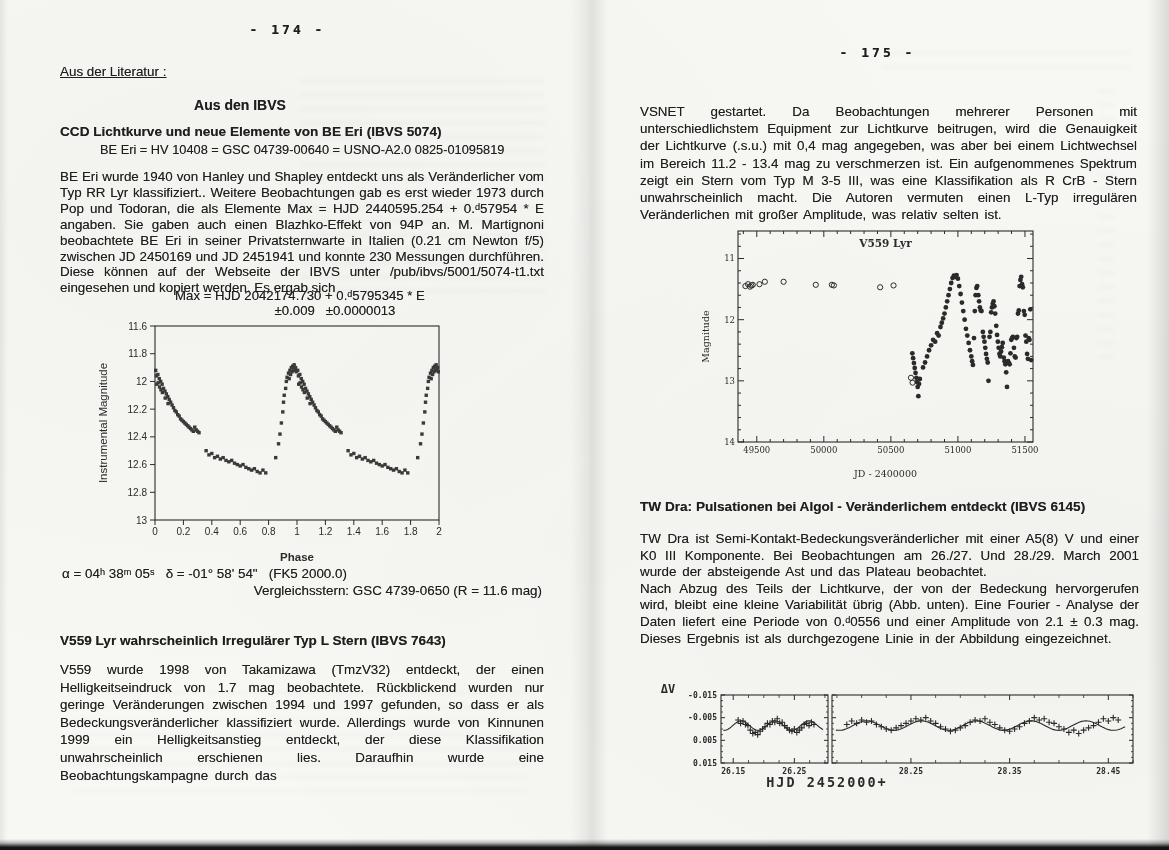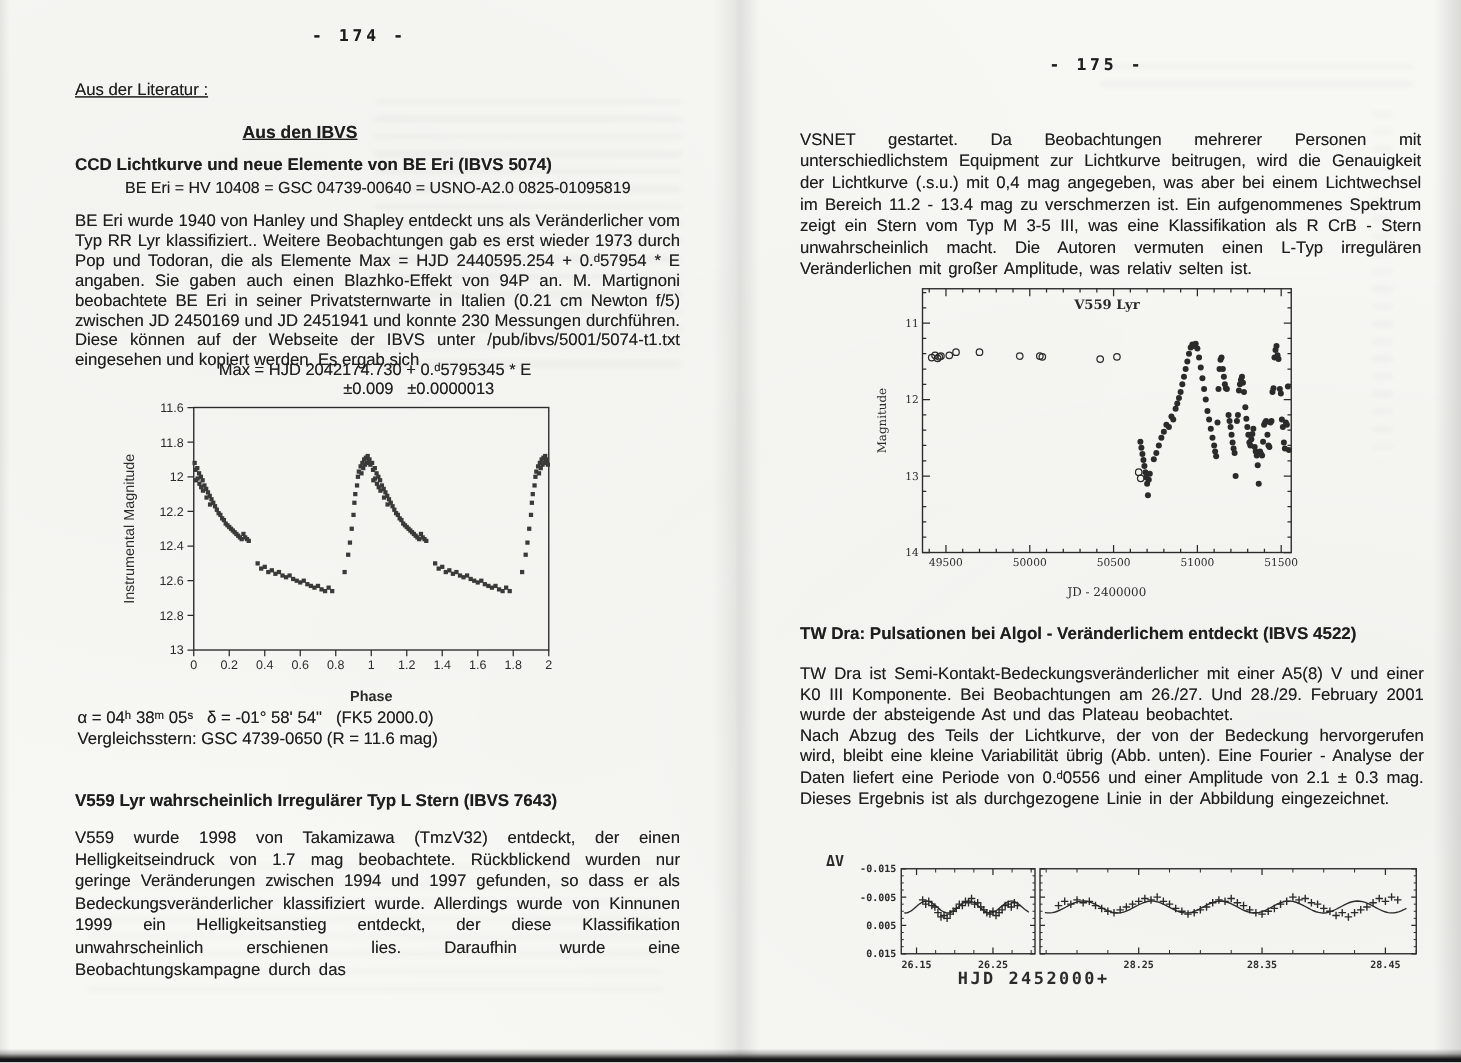--- a/index.html
+++ b/index.html
@@ -6,21 +6,21 @@
   #canvas{position:relative;width:1169px;height:850px;overflow:hidden;
     background:
       radial-gradient(ellipse at 18% 25%, rgba(0,0,0,0.02), transparent 55%),
       radial-gradient(ellipse at 85% 70%, rgba(0,0,0,0.025), transparent 60%),
       #f7f7f4;
     font-family:"Liberation Sans",sans-serif;color:#1e1e1e;padding-left:36px;}
   .abs{position:absolute;}
   .txt{font-size:13.4px;line-height:16.4px;text-align:justify;
        text-shadow:0 0 0.5px rgba(25,25,25,0.55);}
   .ctr{text-align:center;}
-  .underln{text-decoration:underline;}
+  .underln{}
   .pageno{font-family:"DejaVu Sans Mono",monospace;font-weight:bold;
           font-size:13px;letter-spacing:3px;text-shadow:0 0 0.5px rgba(25,25,25,0.6);}
   .h2{font-size:13.6px;font-weight:bold;text-shadow:0 0 0.5px rgba(25,25,25,0.55);}
   .sub{font-size:12.8px;margin-left:40px;}
   .formula{font-size:13.2px;}
   .figure{position:absolute;}
   .bleed{position:absolute;filter:blur(2px);pointer-events:none;
     background:repeating-linear-gradient(180deg, rgba(110,110,110,0.14) 0px,
       rgba(110,110,110,0.14) 2.5px, transparent 2.5px, transparent 14px);}
   .gutter{position:absolute;left:570px;top:0;width:38px;height:850px;pointer-events:none;
@@ -254,21 +254,21 @@
           <rect x="341.46000000000004" y="47.10000000000014" width="3.4" height="3.4" fill="#3a3a3a"></rect>
           <rect x="200.17000000000002" y="51.25714285714291" width="3.4" height="3.4" fill="#3a3a3a"></rect>
           <rect x="342.17" y="51.25714285714291" width="3.4" height="3.4" fill="#3a3a3a"></rect>
           <rect x="200.88000000000002" y="49.87142857142866" width="3.4" height="3.4" fill="#3a3a3a"></rect>
           <rect x="342.88" y="49.87142857142866" width="3.4" height="3.4" fill="#3a3a3a"></rect>
           <rect x="201.59" y="54.028571428571425" width="3.4" height="3.4" fill="#3a3a3a"></rect>
           <rect x="343.59000000000003" y="54.028571428571425" width="3.4" height="3.4" fill="#3a3a3a"></rect>
         </svg></div>
 
     <div class="abs txt" style="left:62px;top:566px;width:480px;text-align:left;">α = 04ʰ 38ᵐ 05ˢ&nbsp;&nbsp;&nbsp;δ = -01° 58' 54"&nbsp;&nbsp;&nbsp;(FK5 2000.0)</div>
-    <div class="abs txt" style="left:62px;top:583px;width:480px;text-align:left;">Vergleichsstern: GSC 4739-0650 (R = 11.6 mag)</div>
+    <div class="abs txt" style="left:62px;top:583px;width:480px;text-align:right;">Vergleichsstern: GSC 4739-0650 (R = 11.6 mag)</div>
 
     <div class="abs h2" style="left:60px;top:633px;width:500px;">V559 Lyr wahrscheinlich Irregulärer Typ L Stern (IBVS 7643)</div>
     <div class="abs txt" style="left:60px;top:661px;width:484px;line-height:17.6px;word-spacing:3px;">V559 wurde 1998 von Takamizawa (TmzV32) entdeckt, der einen Helligkeitseindruck von 1.7 mag beobachtete. Rückblickend wurden nur geringe Veränderungen zwischen 1994 und 1997 gefunden, so dass er als Bedeckungsveränderlicher klassifiziert wurde. Allerdings wurde von Kinnunen 1999 ein Helligkeitsanstieg entdeckt, der diese Klassifikation unwahrscheinlich erschienen lies. Daraufhin wurde eine Beobachtungskampagne durch das</div>
   </div>
 
   <div class="abs" style="left:585px;top:0;width:584px;height:850px;margin-top:23px;">
     <div class="abs pageno ctr" style="left:210px;top:22px;width:165px;">- 175 -</div>
     <div class="abs txt" style="left:55px;top:80px;width:497px;line-height:17.2px;word-spacing:2px;">VSNET gestartet. Da Beobachtungen mehrerer Personen mit unterschiedlichstem Equipment zur Lichtkurve beitrugen, wird die Genauigkeit der Lichtkurve (.s.u.) mit 0,4 mag angegeben, was aber bei einem Lichtwechsel im Bereich 11.2 - 13.4 mag zu verschmerzen ist. Ein aufgenommenes Spektrum zeigt ein Stern vom Typ M 3-5 III, was eine Klassifikation als R CrB - Stern unwahrscheinlich macht. Die Autoren vermuten einen L-Typ irregulären Veränderlichen mit großer Amplitude, was relativ selten ist.</div>
 
     <div class="figure" id="chart-v559" style="left:115px;top:194px;width:345px;height:265px;"><svg width="345" height="265" viewBox="0 0 345 265">
@@ -490,23 +490,23 @@
           <circle cx="325.4909090909091" cy="118.58260869565214" r="2.4" fill="#2b2b2b"></circle>
           <circle cx="326.29545454545456" cy="124.69855072463761" r="2.4" fill="#2b2b2b"></circle>
           <circle cx="327.1" cy="136.9304347826087" r="2.4" fill="#2b2b2b"></circle>
           <circle cx="327.9045454545455" cy="141.8231884057971" r="2.4" fill="#2b2b2b"></circle>
           <circle cx="328.7090909090909" cy="121.0289855072464" r="2.4" fill="#2b2b2b"></circle>
           <circle cx="329.51363636363635" cy="122.86376811594201" r="2.4" fill="#2b2b2b"></circle>
           <circle cx="330.3181818181818" cy="92.28405797101448" r="2.4" fill="#2b2b2b"></circle>
           <circle cx="331.1227272727273" cy="143.0463768115942" r="2.4" fill="#2b2b2b"></circle>
         </svg></div>
 
-    <div class="abs h2" style="left:55px;top:476px;width:510px;">TW Dra: Pulsationen bei Algol - Veränderlichem entdeckt (IBVS 4522)</div>
+    <div class="abs h2" style="left:55px;top:476px;width:510px;">TW Dra: Pulsationen bei Algol - Veränderlichem entdeckt (IBVS 6145)</div>
     <div class="abs" style="left:55px;top:508px;width:499px;">
-      <div class="txt" style="line-height:16.6px;word-spacing:2px;">TW Dra ist Semi-Kontakt-Bedeckungsveränderlicher mit einer A5(8) V und einer K0 III Komponente. Bei Beobachtungen am 26./27. Und 28./29. February 2001 wurde der absteigende Ast und das Plateau beobachtet.</div>
+      <div class="txt" style="line-height:16.6px;word-spacing:2px;">TW Dra ist Semi-Kontakt-Bedeckungsveränderlicher mit einer A5(8) V und einer K0 III Komponente. Bei Beobachtungen am 26./27. Und 28./29. March 2001 wurde der absteigende Ast und das Plateau beobachtet.</div>
       <div class="txt" style="line-height:16.6px;word-spacing:2px;">Nach Abzug des Teils der Lichtkurve, der von der Bedeckung hervorgerufen wird, bleibt eine kleine Variabilität übrig (Abb. unten).  Eine Fourier - Analyse der Daten liefert eine Periode von 0.ᵈ0556 und einer Amplitude von 2.1 ± 0.3 mag. Dieses Ergebnis ist als durchgezogene Linie in der Abbildung eingezeichnet.</div>
     </div>
 
     <div class="figure" id="chart-tw-dra" style="left:37px;top:658px;width:520px;height:112px;"><svg width="520" height="112" viewBox="0 0 520 112">
           <text x="46" y="12" font-size="12" font-family="&quot;DejaVu Sans Mono&quot;,monospace" fill="#2b2b2b" text-anchor="middle" font-weight="bold">ΔV</text>
           <text x="205" y="106" font-size="13.5" font-family="&quot;DejaVu Sans Mono&quot;,monospace" fill="#2b2b2b" text-anchor="middle" font-weight="bold" letter-spacing="2">HJD 2452000+</text>
           <rect x="99" y="14" width="107" height="68" fill="none" stroke="#2b2b2b" stroke-width="1.1"></rect>
           <line x1="99" y1="14" x2="103" y2="14" stroke="#2b2b2b" stroke-width="1"></line>
           <line x1="206" y1="14" x2="202" y2="14" stroke="#2b2b2b" stroke-width="1"></line>
           <text x="95" y="16.8" font-size="8" font-family="&quot;DejaVu Sans Mono&quot;,monospace" fill="#2b2b2b" text-anchor="end" font-weight="bold">-0.015</text>

